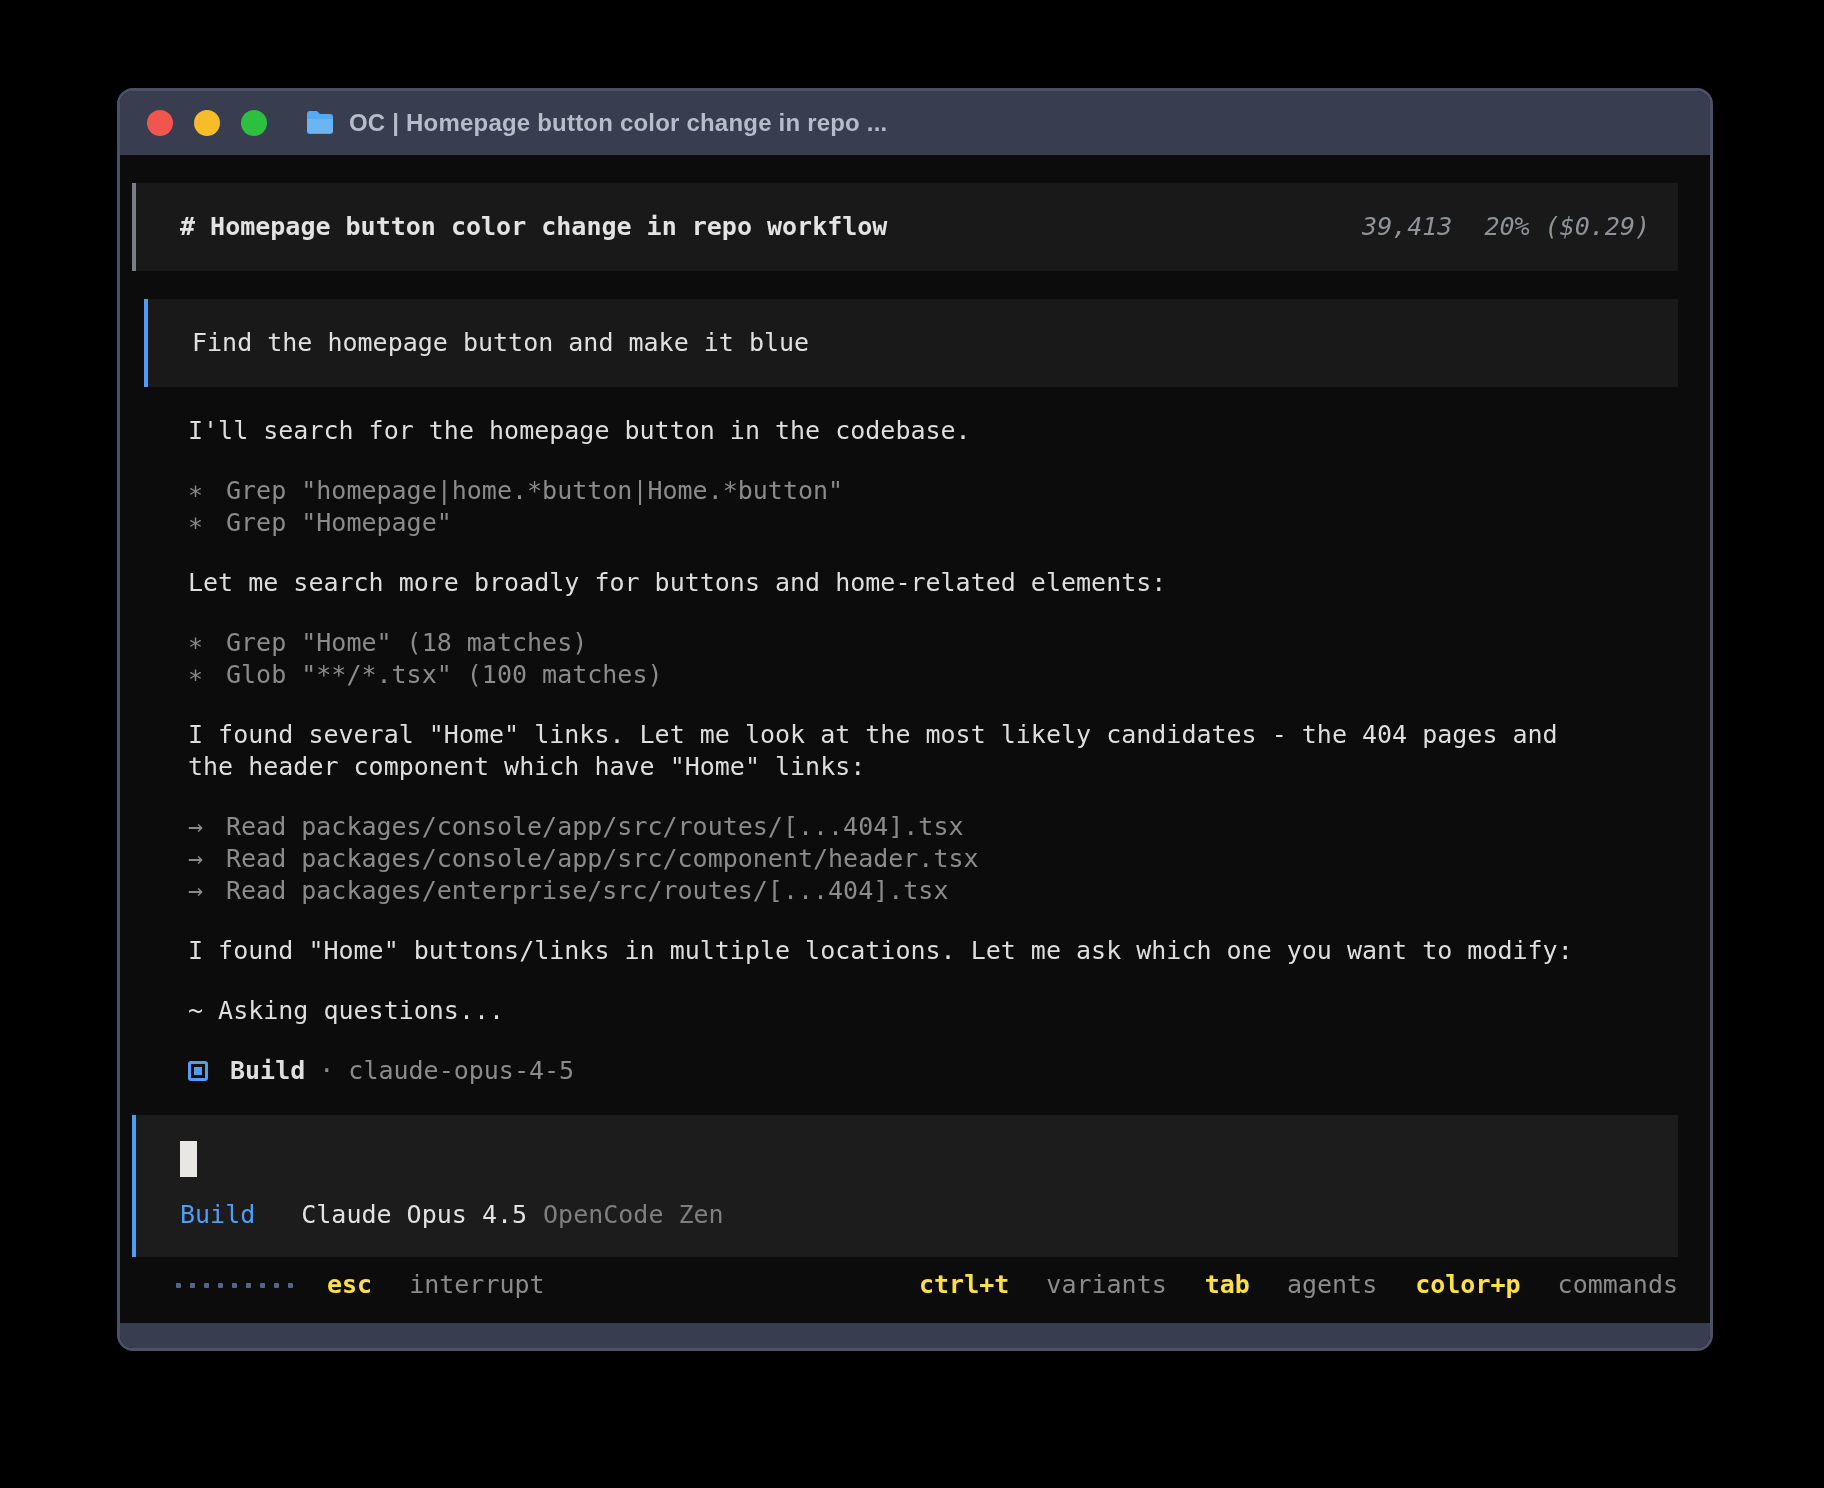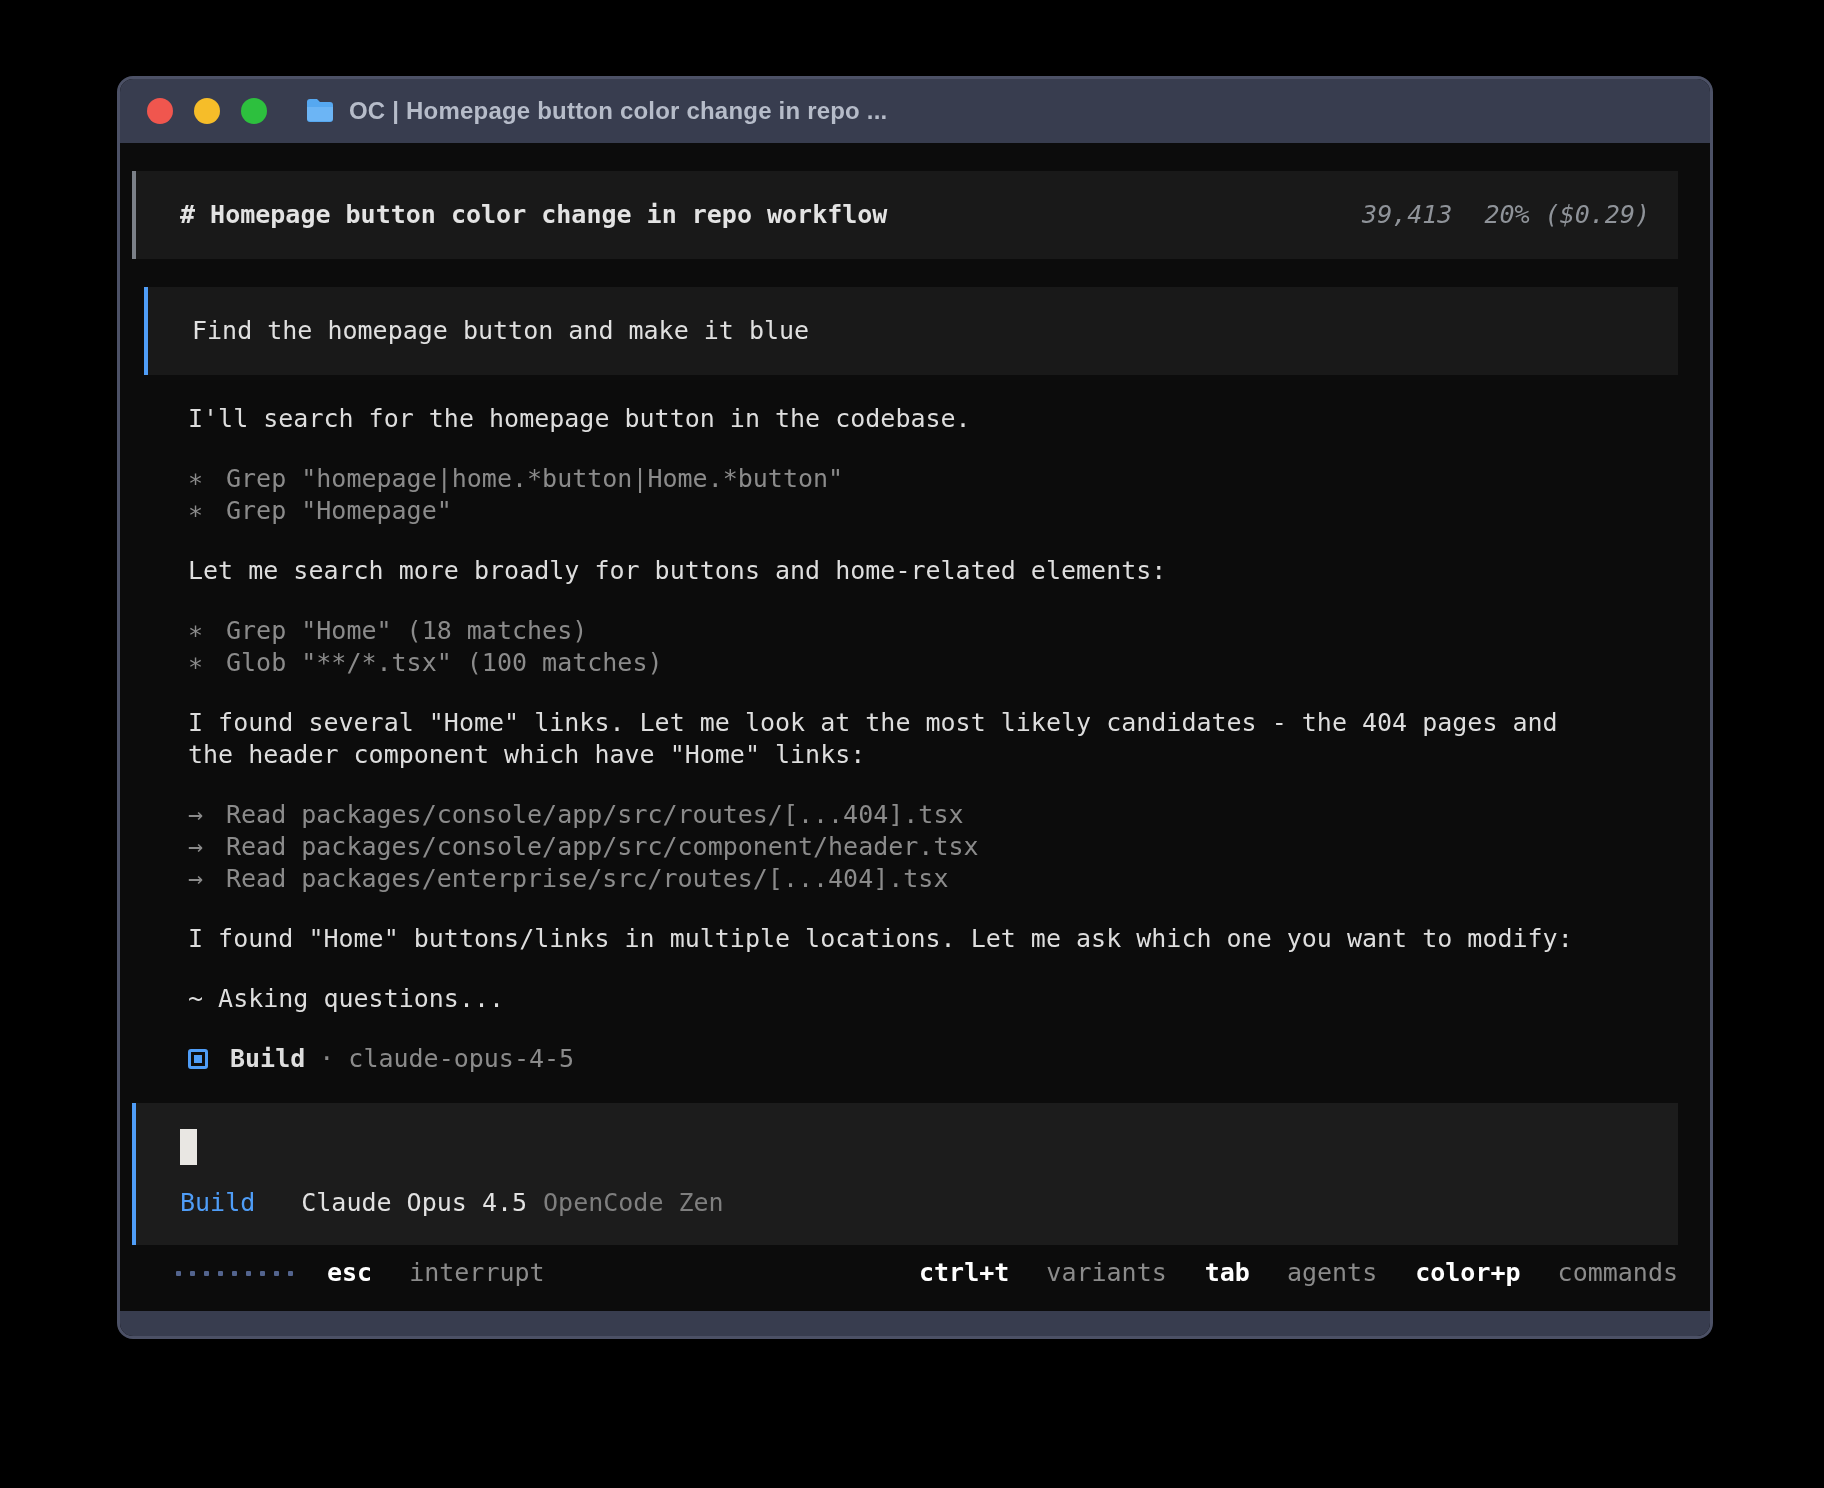--- a/index.html
+++ b/index.html
@@ -1,20 +1,20 @@
 <!DOCTYPE html>
 <html><head>
 <meta charset="utf-8">
 <style>
   * { margin:0; padding:0; box-sizing:border-box; }
   html,body { width:1824px; height:1488px; background:#000; overflow:hidden; }
   body { font-family:"DejaVu Sans Mono","Liberation Mono",monospace; }
 
   .window {
-    position:absolute; left:117px; top:76px; width:1596px; height:1263px;
+    position:absolute; left:117px; top:88px; width:1596px; height:1263px;
     background:#0c0c0c; border:3px solid #4c5166; border-radius:16px;
     display:flex; flex-direction:column; overflow:hidden;
     box-shadow:0 20px 60px rgba(0,0,0,.8);
   }
 
   
   .titlebar {
     height:64px; flex:0 0 64px; background:#383d4f;
     display:flex; align-items:center; padding:0 20px;
   }
@@ -72,21 +72,21 @@
   .model-provider { color:#7f7f7f; }
 
   
   .hints-row {
     margin-top:auto; flex:0 0 auto; display:flex; align-items:center;
     padding:10px 0 10px 44px;
   }
   .spinner { display:flex; gap:9px; margin-right:34px; align-items:center; }
   .spinner .dot { width:5px; height:5px; background:#53648e; border-radius:1px; }
   .hint { display:flex; gap:13px; }
-  .hint .key { color:#ffffff; font-weight:bold; }
+  .hint .key { color:#fde047; font-weight:bold; }
   .hint .lbl { color:#8b8b8b;margin-left:24px; }
   .hints-right { margin-left:auto; display:flex; gap:38px; }
 
   
   .bottom-strip { height:25px; flex:0 0 25px; background:#383d4f; }
 </style>
 </head>
 <body>
 
 <div class="window">

